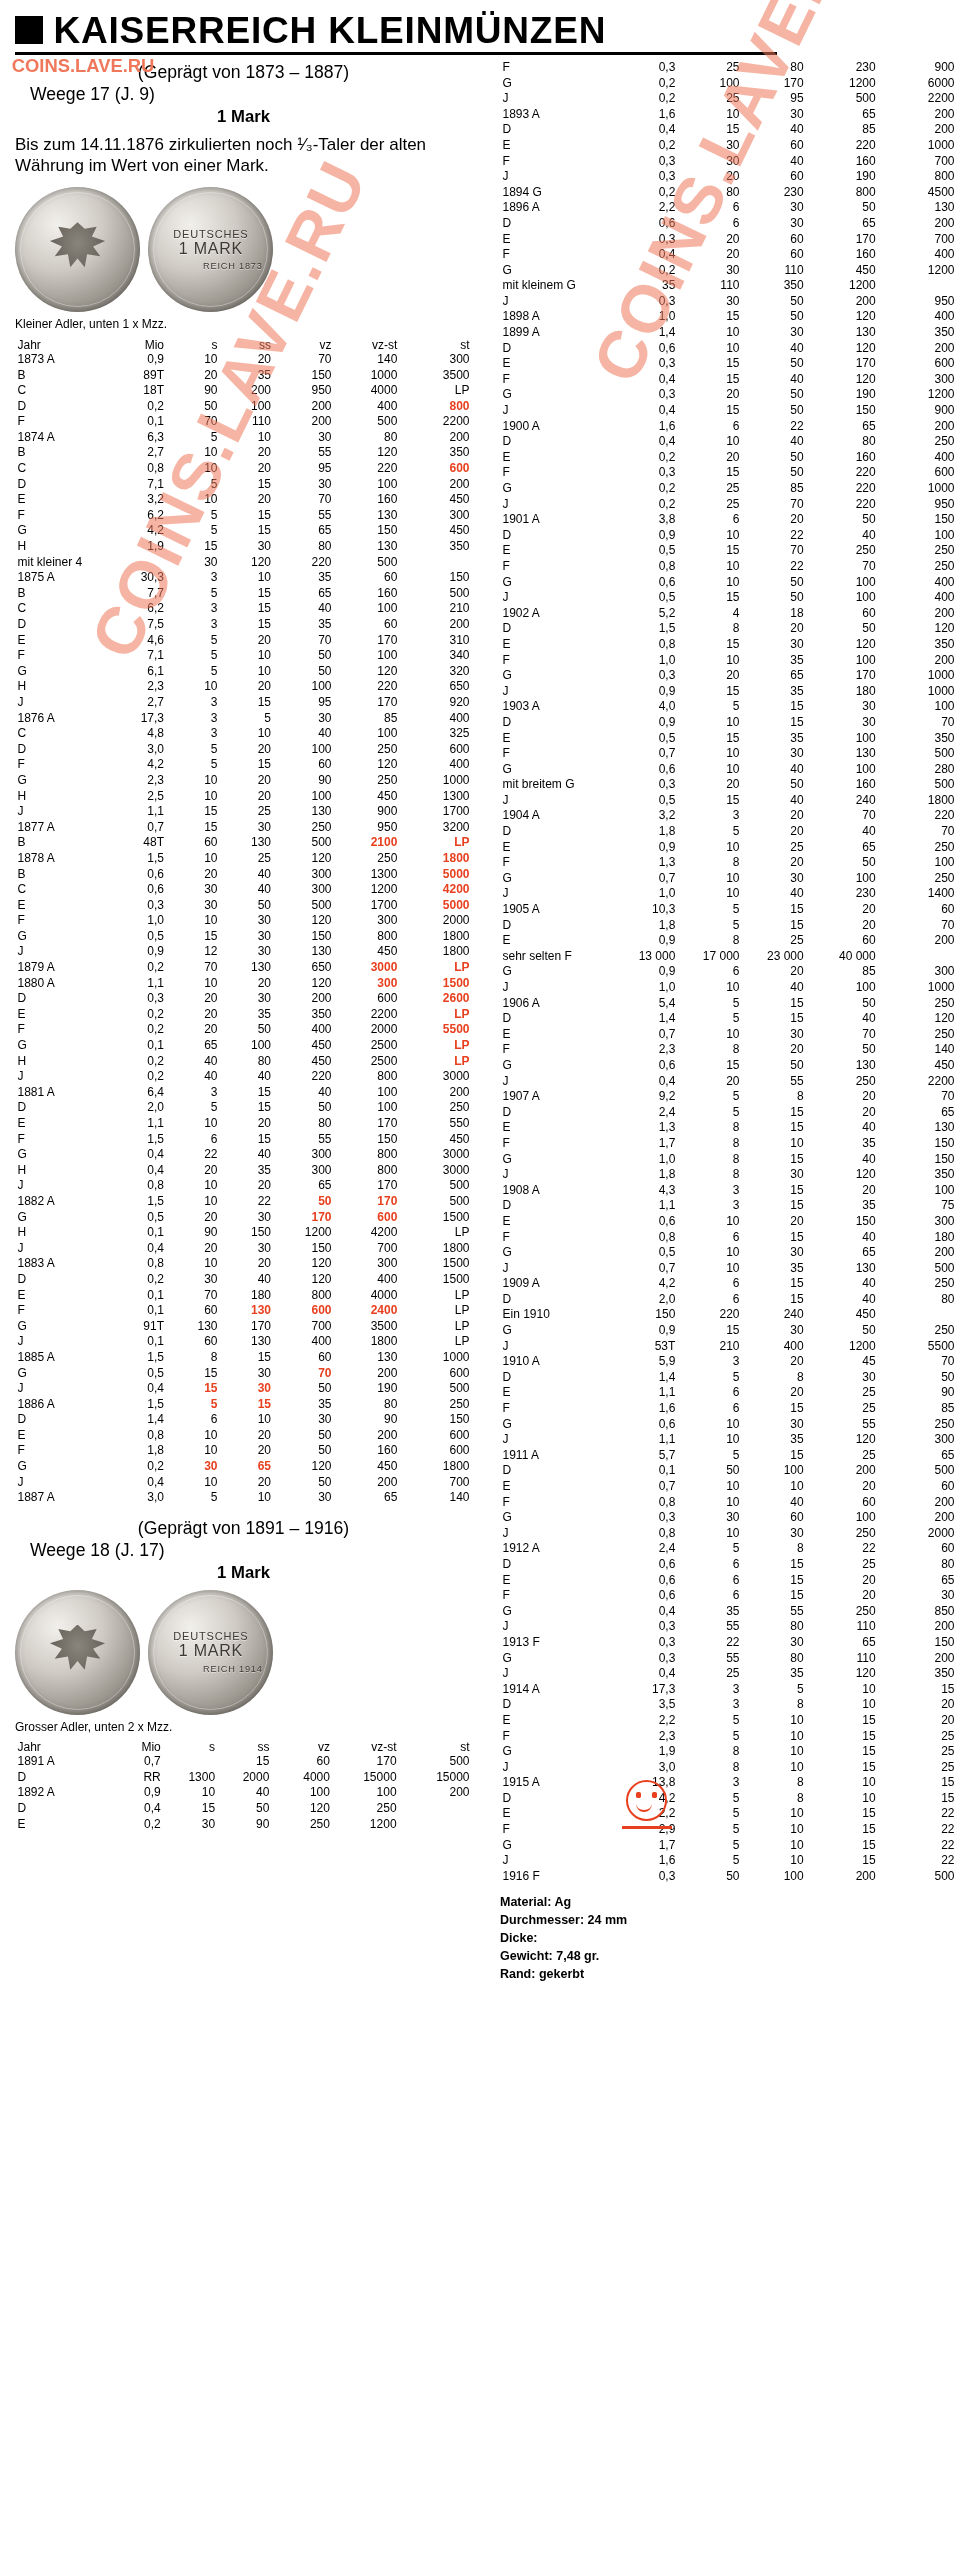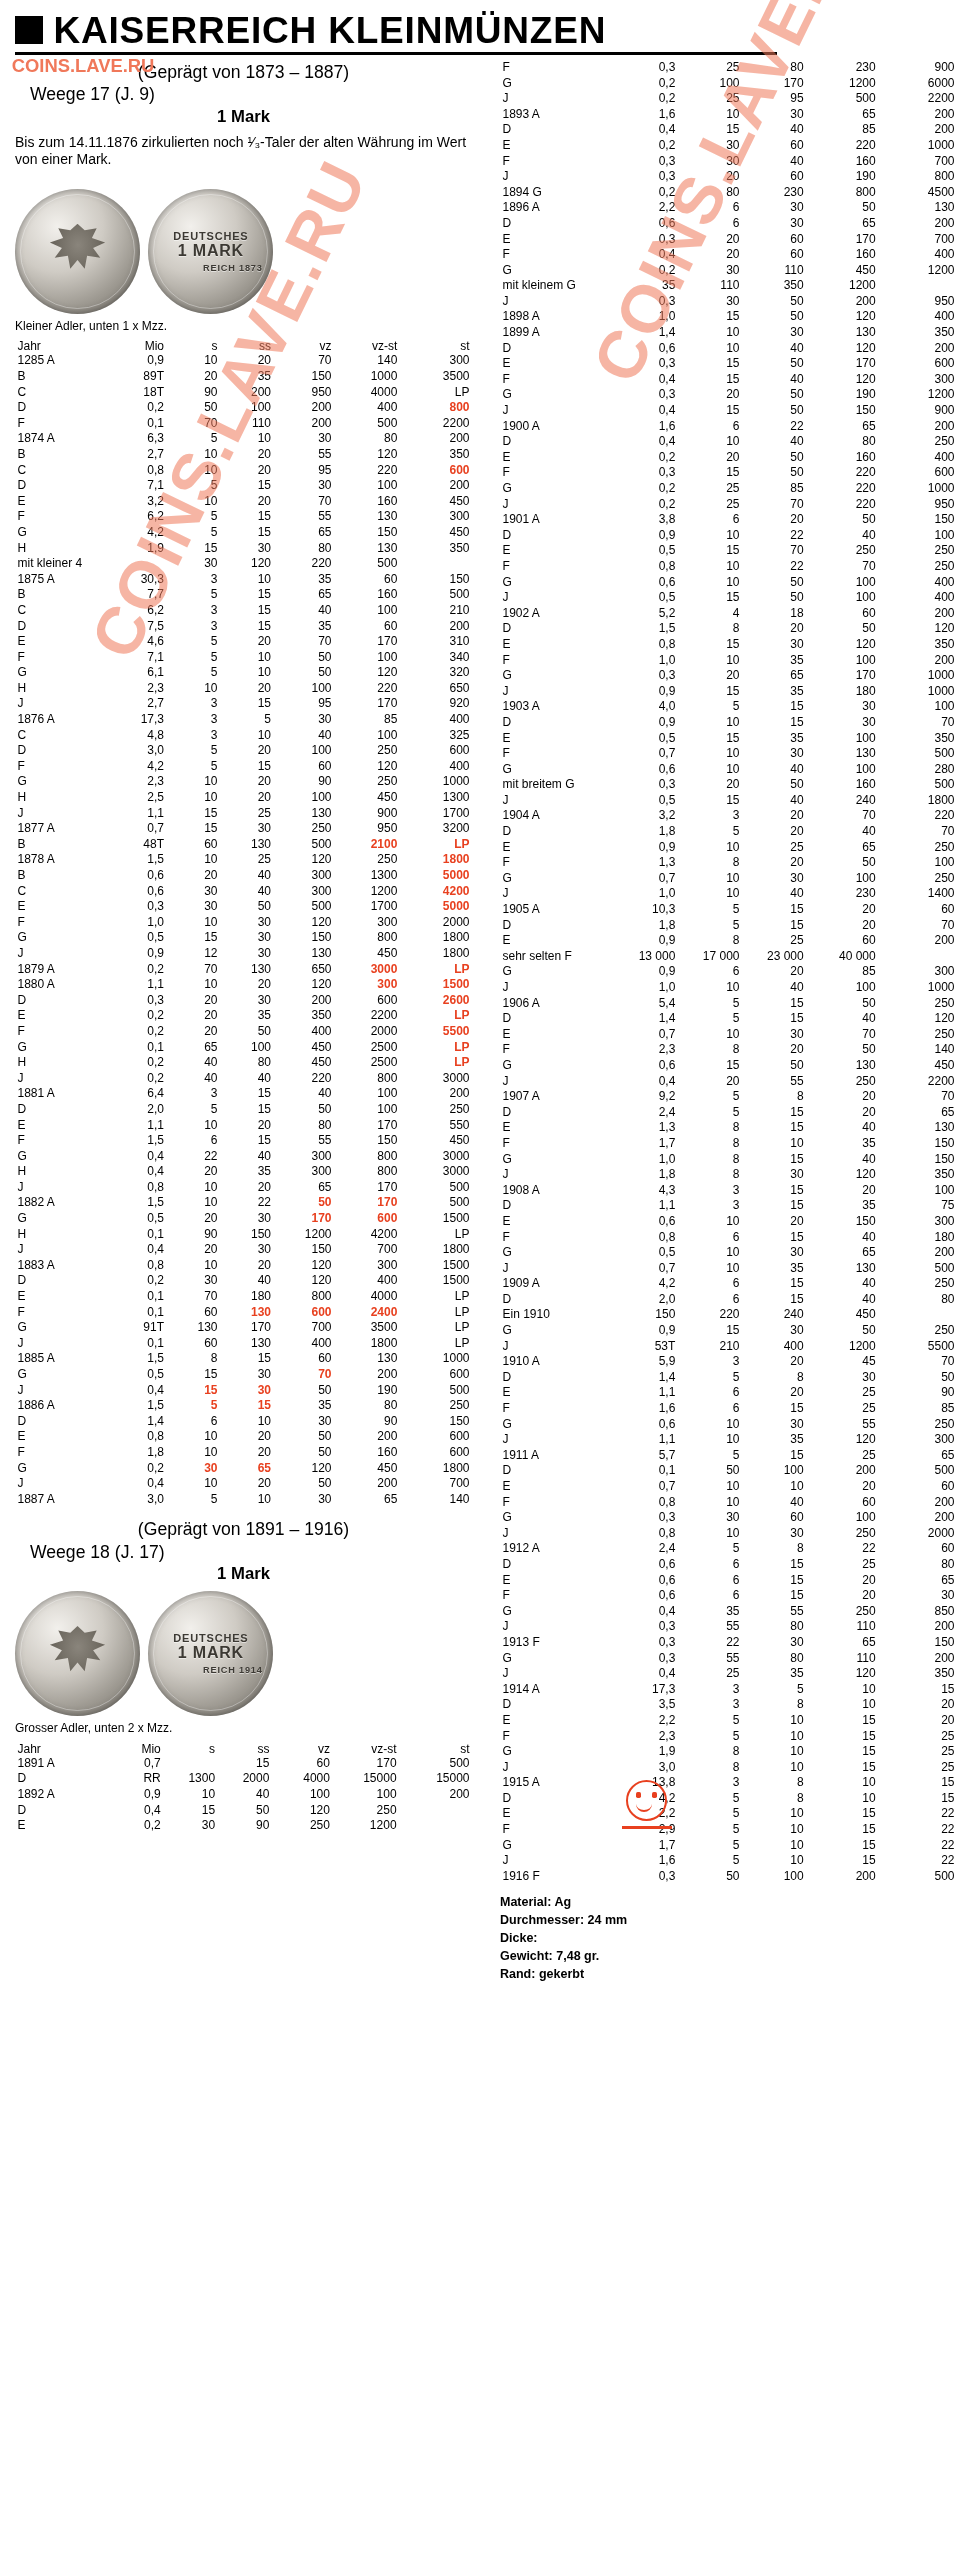--- a/index.html
+++ b/index.html
@@ -55,23 +55,23 @@
     font-size:17.6px;
     margin:1.7px 0 0 15px;
   }
   .denom{
     font-size:16.7px;
     font-weight:bold;
     text-align:center;
     margin:1.7px 0 6.7px 0;
   }
   .note{
-    font-size:14px;
+    font-size:17px;
     line-height:1.25;
-    margin:5px 0 20px 0;
+    margin:5px 0 11px 0;
   }
   .coins{
     display:flex;
     gap:8.4px;
     justify-content:flex-start;
     margin:5px 0 3.3px 0;
   }
   .coin{
     width:125px;height:125px;border-radius:50%;
     background:
@@ -81,21 +81,21 @@
     overflow:hidden;
   }
   .coin .rim{
     position:absolute;inset:5px;border-radius:50%;
     border:1.7px solid rgba(255,255,255,.35);
   }
   .coin .legend{
     position:absolute;inset:0;
     display:flex;align-items:center;justify-content:center;
     flex-direction:column;
-    font-size:12.5px;font-weight:bold;color:#3c3933;
+    font-size:12.5px;font-weight:normal;color:#3c3933;
     text-shadow:0 0.8px 0 rgba(255,255,255,.5);
     letter-spacing:0.8px;
   }
   .coin .legend .l1{font-size:11px;}
   .coin .legend .l2{font-size:16px;}
   .coin .legend .l3{font-size:9.2px;margin-top:3.3px;padding-left:44px;}
   .coin.eagle .legend{font-size:9.2px;}
   .eagle-shape{
     width:60px;height:55px;
     background:
@@ -238,21 +238,21 @@
             <th class="c2">Mio</th>
             <th class="c3">s</th>
             <th class="c4">ss</th>
             <th class="c5">vz</th>
             <th class="c6">vz-st</th>
             <th class="c7">st</th>
           </tr>
         </thead>
         <tbody>
             <tr>
-              <td class="c1">1285 A</td>
+              <td class="c1">1873 A</td>
               <td class="c2">0,9</td>
               <td class="c3">10</td>
               <td class="c4">20</td>
               <td class="c5">70</td>
               <td class="c6">140</td>
               <td class="c7">300</td>
             </tr>
             <tr>
               <td class="c1">B</td>
               <td class="c2">89T</td>

